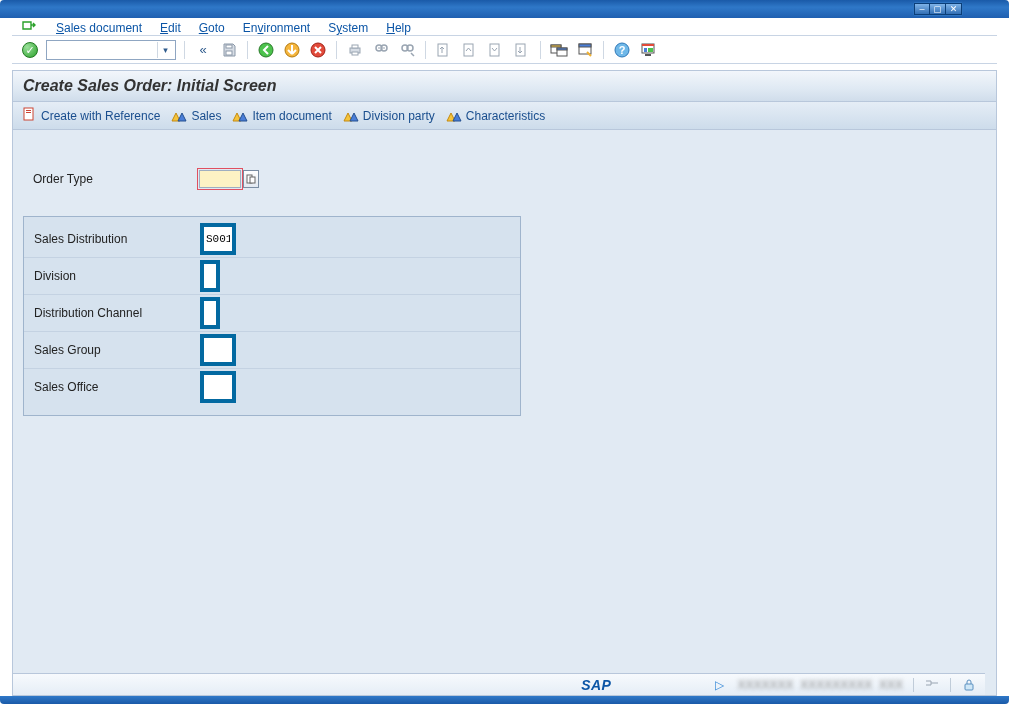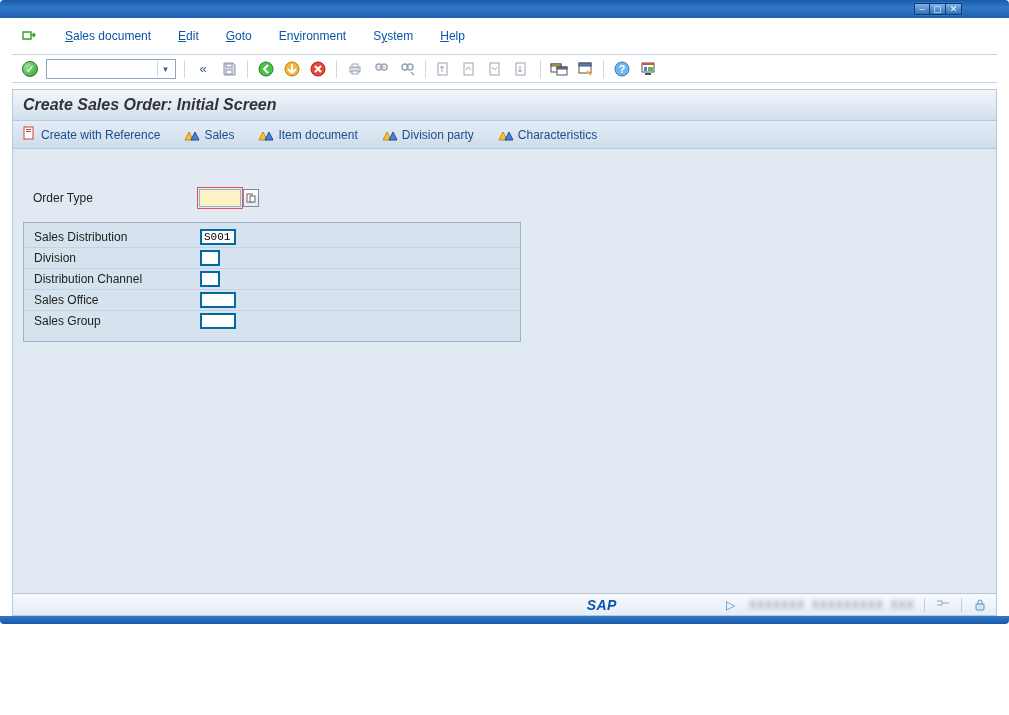--- a/index.html
+++ b/index.html
@@ -44,27 +44,27 @@
     font-size: 9px;
     line-height: 10px;
     text-align: center;
     color: #fff;
     cursor: pointer;
   }
   .titlebar .winbtn + .winbtn { border-left: none; }
 
   
   .menubar {
-    height: 37px;
+    height: 18px;
     display: flex;
-    align-items: center;
+    align-items: flex-end;
     padding: 0 8px;
     border-bottom: 1px solid #c8d4e4;
     background: #fff;
-    gap: 27px;
+    gap: 18px;
     margin: 0 12px;
   }
   .menubar .menu-icon {
     width: 18px; height: 18px;
     display: inline-flex; align-items: center; justify-content: center;
   }
   .menubar .menu-item {
     color: #0b55a6;
     cursor: pointer;
   }
@@ -107,40 +107,40 @@
     width: 16px; height: 16px; border-radius: 50%;
     background: radial-gradient(circle at 30% 30%, #9be09b, #2aa12a);
     border: 1px solid #227a22;
     color: #fff; font-size: 11px; text-align: center; line-height: 14px;
   }
 
   
   .page-wrap {
     margin: 6px 12px 0 12px;
     border: 1px solid #b8c7db;
-    height: 527px;
+    height: 626px;
     display: flex; flex-direction: column;
     background: #e1eaf3;
   }
   .page-title {
     background: linear-gradient(to bottom, #f2f6fb 0%, #dfe9f3 60%, #d0ddeb 100%);
     border-bottom: 1px solid #b8c7db;
     font-size: 16px;
     font-weight: bold;
     font-style: italic;
     color: #333;
     padding: 6px 10px;
   }
   .app-toolbar {
     background: linear-gradient(to bottom, #e5edf6, #cddceb);
     border-bottom: 1px solid #b8c7db;
     display: flex;
     align-items: center;
     padding: 5px 10px;
-    gap: 24px;
+    gap: 11px;
   }
   .app-tb-item {
     display: inline-flex; align-items: center; gap: 4px;
     color: #1a4e8e;
     cursor: pointer;
   }
   .app-tb-item .tri-icon svg { display: block; }
 
   .content-body {
     flex: 1;
@@ -151,21 +151,21 @@
 
   .field-row {
     display: flex; align-items: center;
     margin-bottom: 4px;
   }
   .field-label {
     width: 170px;
     padding-left: 4px;
     color: #222;
   }
-  .ordertype-row { margin-bottom: 15px; padding-left: 6px; }
+  .ordertype-row { margin-bottom: 28px; padding-left: 6px; }
   .ordertype-input-wrap {
     position: relative;
     display: inline-flex;
     align-items: center;
   }
   .ordertype-input {
     width: 42px; height: 18px;
     border: 1px solid #9faec0;
     background: #fdf2c4;
     outline: 1px solid #e05060;
@@ -197,32 +197,32 @@
     padding: 4px 0 10px 0;
   }
   .groupbox .field-row {
     border-top: 1px solid #c4d2e2;
     padding: 2px 6px;
     margin-bottom: 0;
   }
   .groupbox .field-row:first-child { border-top: none; }
   .small-input {
     width: 36px; height: 16px;
-    border: 2px solid #0369a1;
+    border: 4px solid #0369a1;
     background: #fff;
     font-family: "Courier New", monospace;
     font-size: 11px;
-    padding: 4px 2px;
+    padding: 12px 2px;
   }
   .small-input.blank { width: 20px; }
 
   
   .statusbar {
     position: absolute;
-    bottom: 0; left: 0; right: 0;
+    bottom: 0; left: 0; right: 11px;
     height: 22px;
     border-top: 1px solid #b8c7db;
     background: linear-gradient(to bottom, #f7fafd, #e5edf6);
     display: flex;
     align-items: center;
     justify-content: space-between;
     padding: 0 8px;
   }
   .statusbar .sap-logo {
     font-weight: bold;
@@ -469,25 +469,25 @@
           </div>
           <div class="field-row">
             <span class="field-label">Division</span>
             <input class="small-input blank" type="text" value="" style="">
           </div>
           <div class="field-row">
             <span class="field-label">Distribution Channel</span>
             <input class="small-input blank" type="text" value="" style="">
           </div>
           <div class="field-row">
-            <span class="field-label">Sales Office</span>
+            <span class="field-label">Sales Group</span>
             <input class="small-input" type="text" value="" style="">
           </div>
           <div class="field-row">
-            <span class="field-label">Sales Group</span>
+            <span class="field-label">Sales Office</span>
             <input class="small-input" type="text" value="" style="">
           </div>
         </div>
       </div>
 
       <div class="statusbar">
         <span></span>
         <span class="sap-logo">SAP</span>
         <span class="status-right">
           <span class="sb-icon" style="color:#3a8bd8;">▷</span>

